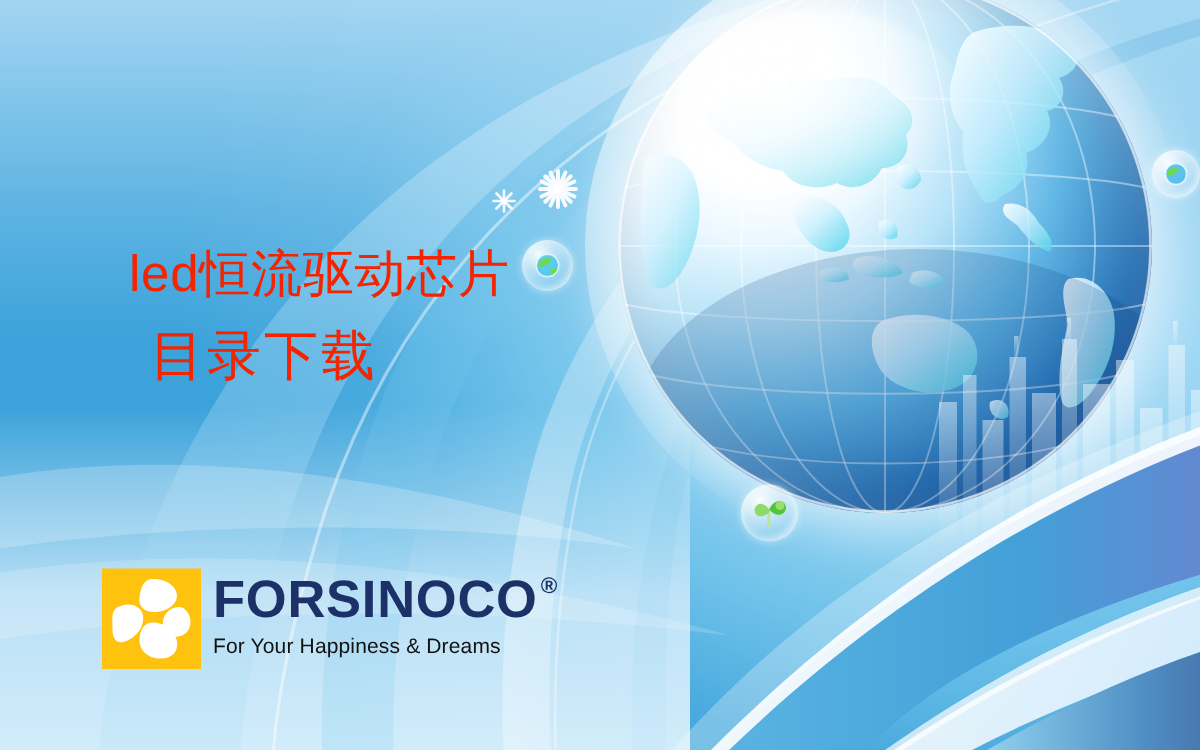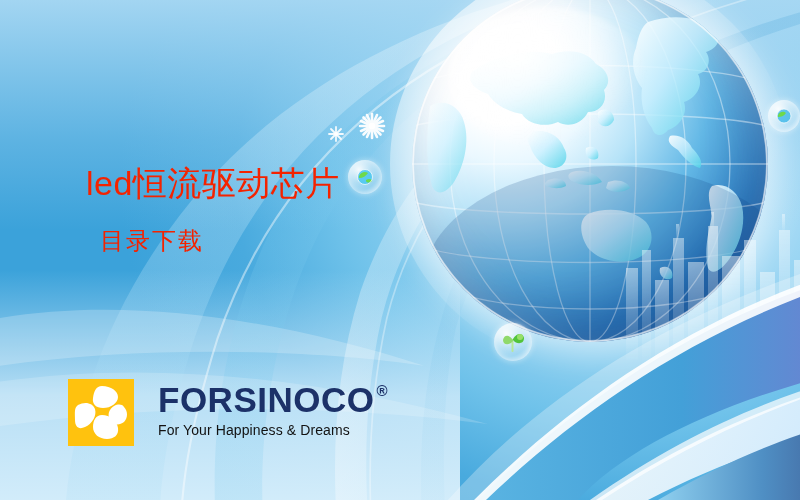--- a/index.html
+++ b/index.html
@@ -128,24 +128,24 @@
     color: #F42300;
     line-height: 1.18;
   }
   .headline .line1 {
     font-family: "Liberation Sans", "DejaVu Sans", sans-serif;
     font-size: 34px;
     letter-spacing: 0.5px;
     white-space: nowrap;
   }
   .headline .line2 {
-    font-family: Liberation Mono, monospace;
-    font-size: 24px;
+    font-family: Liberation Sans, sans-serif;
+    font-size: 36px;
     letter-spacing: 2px;
-    margin-top: 26px;
+    margin-top: 13px;
     margin-left: 14px;
     white-space: nowrap;
   }
 
   
   .logo {
     position: absolute;
     left: 68px;
     top: 379px;
     z-index: 40;
@@ -153,21 +153,21 @@
     align-items: flex-start;
   }
   .logo-mark {
     width: 66px;
     height: 67px;
     background: #FFC20E;
     flex: 0 0 auto;
     position: relative;
   }
   .logo-text {
-    margin-left: 24px;
+    margin-left: 8px;
     padding-top: 3px;
   }
   .brand {
     font-family: "Liberation Sans", "DejaVu Sans", sans-serif;
     font-weight: bold;
     font-size: 35px;
     line-height: 1;
     color: #1C3168;
     letter-spacing: 0.5px;
     white-space: nowrap;

